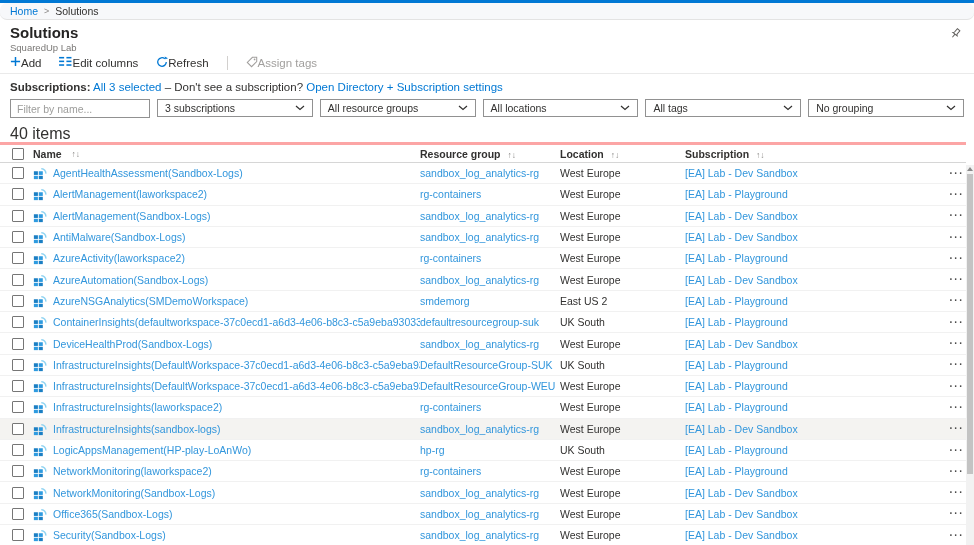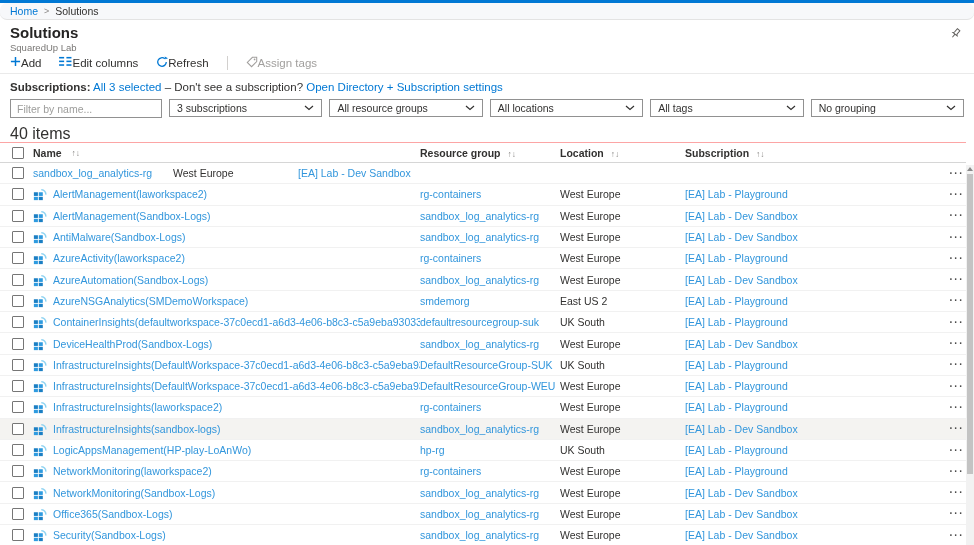--- a/index.html
+++ b/index.html
@@ -30,31 +30,31 @@
   .tbtn { display:flex; align-items:center; background:none; border:none;
     font:inherit; font-size:11.5px; color:#323130; cursor:pointer; padding:0; }
   .tbtn.disabled { color:#a19f9d; cursor:default; }
   .tdiv { width:1px; height:14px; background:#d2d0ce; }
 
   .subs { margin-top:7px; height:14px; padding:0 10px; font-size:11.5px; white-space:nowrap; }
   .subs b { font-weight:700; }
   .subs a { color:#0078d4; }
 
   .filters { display:flex; gap:7px; padding:0 10px; margin-top:4px; }
-  .filters input { width:152px; height:19px; border:1px solid #919191; padding:0 6px;
+  .filters input { width:140px; height:19px; border:1px solid #919191; padding:0 6px;
     font:inherit; font-size:10.5px; color:#323130; border-radius:0; }
   .filters input::placeholder { color:#9d9d9b; }
   .dd { flex:1; height:18px; border:1px solid #919191; background:#fff; cursor:pointer;
     display:flex; align-items:center; justify-content:space-between; padding:0 7px; font-size:10.5px; }
 
   .count { margin-top:7px; height:13px; padding:0 10px; font-size:16px; color:#323130; }
 
   .grid { position:relative; margin-top:4px; }
   .g-header { display:flex; align-items:center; height:21px; padding-left:12px; margin-right:8px;
-    border-top:1px solid #fca5a5; border-bottom:1px solid #d6d6d6; font-weight:700; font-size:10.5px; }
+    border-top:3px solid #fca5a5; border-bottom:1px solid #d6d6d6; font-weight:700; font-size:10.5px; }
   .g-row { display:flex; align-items:center; height:21.3px; padding-left:12px; margin-right:8px;
     border-bottom:1px solid #f1f1f1; font-size:10.5px; }
   .g-row.hl { background:#f4f3f1; }
   .cb { width:12px; height:12px; border:1px solid #767676; border-radius:1px; background:#fff;
     margin-right:9px; flex:0 0 auto; cursor:pointer; }
   .c-name { width:387px; display:flex; align-items:center; gap:6px;
     overflow:hidden; white-space:nowrap; flex:0 0 auto; }
   .c-rg  { width:140px; overflow:hidden; white-space:nowrap; flex:0 0 auto; }
   .c-loc { width:125px; overflow:hidden; white-space:nowrap; flex:0 0 auto; color:#323130; }
   .c-sub { flex:1 1 auto; overflow:hidden; white-space:nowrap; }
@@ -200,20 +200,32 @@
     </div>
     <div class="c-sub hcell">
       <span>Subscription</span>
       <span class="sort">↑↓</span>
     </div>
     <div class="c-menu"></div>
   </div>
   <div id="rows">
   <div class="g-row">
     <span class="cb"></span>
+    <div class="c-name">
+      <span class="sol-icon">
+        <svg width="14" height="14" viewBox="0 0 16 16">
+          <rect x="1" y="6" width="4.6" height="4.2" fill="#1b7fc4"></rect>
+          <rect x="6.6" y="6" width="4.6" height="4.2" fill="#2e9be0"></rect>
+          <rect x="1" y="11.2" width="4.6" height="3.8" fill="#2e9be0"></rect>
+          <rect x="6.6" y="11.2" width="4.6" height="3.8" fill="#1b7fc4"></rect>
+          <path d="M9.5 3.2 A4.8 4.8 0 0 1 14.6 8.8" stroke="#8fd3f2" stroke-width="1.7" fill="none"></path>
+        </svg>
+      </span>
+      <a class="glink">AgentHealthAssessment(Sandbox-Logs)</a>
+    </div>
     <a class="c-rg glink">sandbox_log_analytics-rg</a>
     <div class="c-loc">West Europe</div>
     <a class="c-sub glink">[EA] Lab - Dev Sandbox</a>
     <div class="c-menu">···</div>
   </div>
 
   <div class="g-row">
     <span class="cb"></span>
     <div class="c-name">
       <span class="sol-icon">

